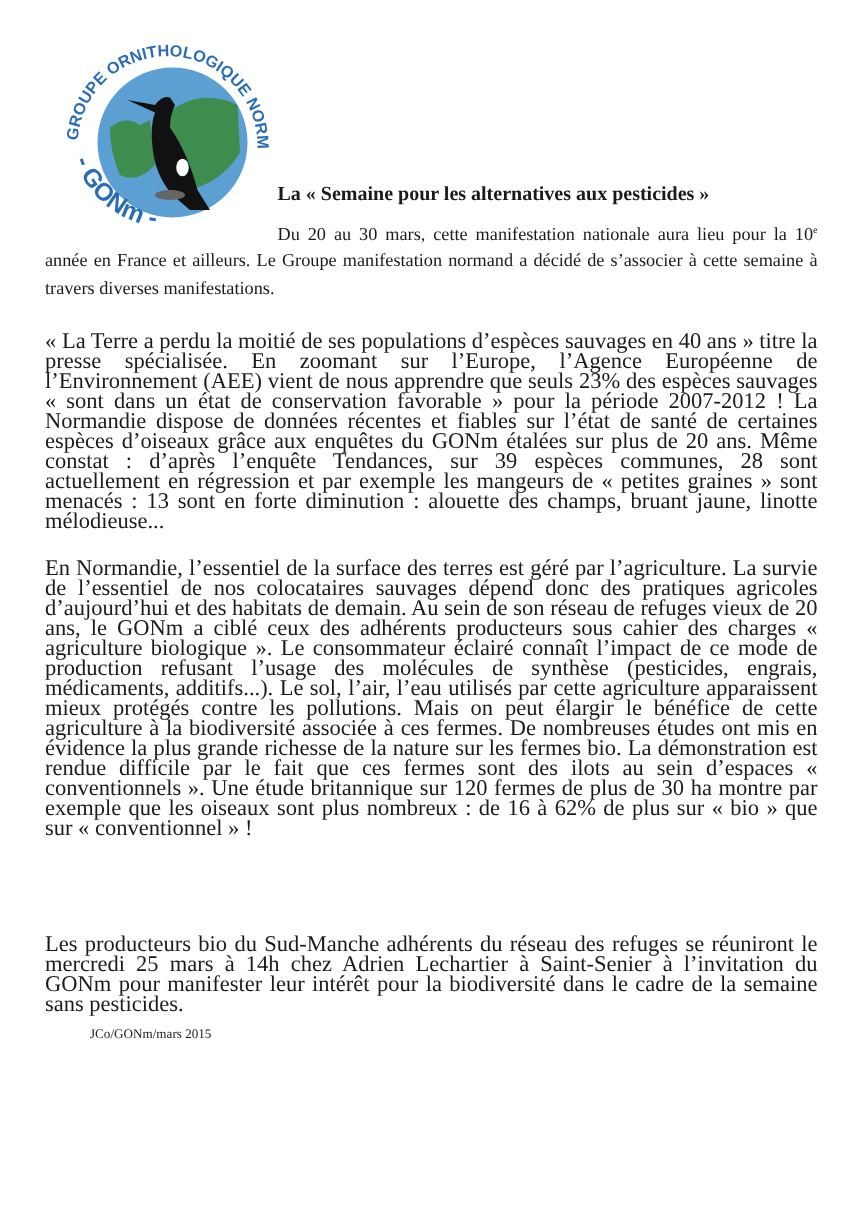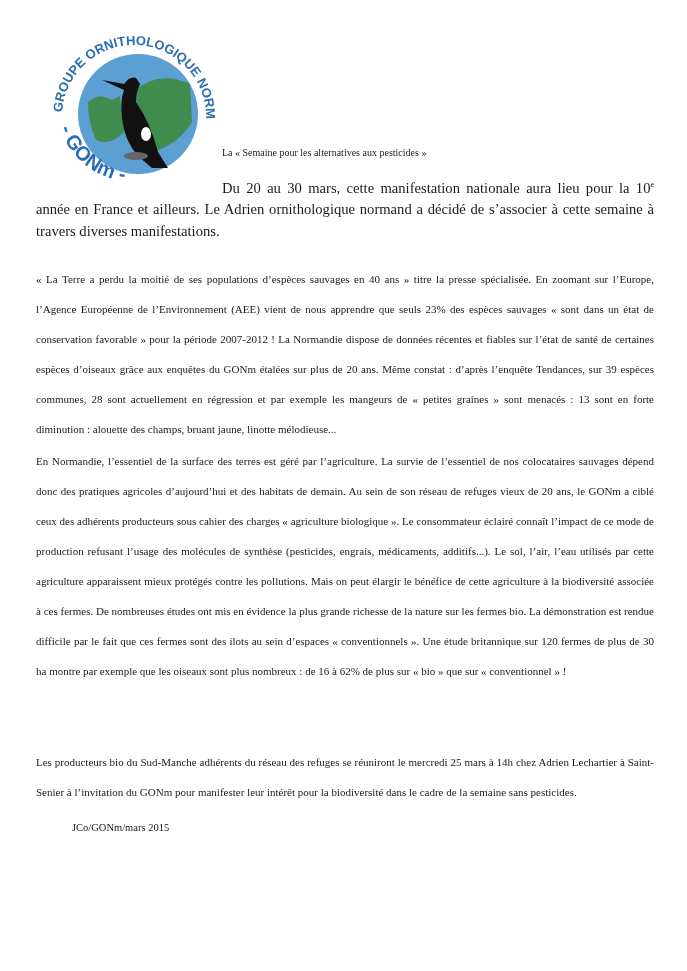--- a/index.html
+++ b/index.html
@@ -1,20 +1,20 @@
 <!DOCTYPE html>
 <html><head>
 <meta charset="utf-8">
 <style>
   html, body { margin:0; padding:0; background:#ffffff; }
   body { width:687px; height:971px; position:relative; overflow:hidden;
          font-family:"Liberation Serif", "DejaVu Serif", serif; color:#1a1a1a; }
   .logo { position:absolute; left:40px; top:22px; width:185px; height:160px; }
-  .title { position:absolute; left:222px; top:147px; font-size:10px; font-weight:normal; white-space:nowrap; }
-  .p { position:absolute; left:36px; width:618px; font-size:11px; line-height:30px; text-align:justify; margin:0; }
+  .title { position:absolute; left:222px; top:147px; font-size:16px; font-weight:bold; white-space:nowrap; }
+  .p { position:absolute; left:36px; width:618px; font-size:18px; line-height:16px; text-align:justify; margin:0; }
   .intro { position:absolute; left:36px; top:178px; width:618px; font-size:14.6px; line-height:21.3px; text-align:justify; margin:0; }
   .intro .indent { display:inline-block; width:186px; }
   sup { font-size:8px; vertical-align:super; line-height:0; }
   .sig { position:absolute; left:36px; top:822px; font-size:10.5px;margin-left:36px; }
 </style>
 </head>
 <body>
 
 <div class="logo">
   <svg width="185" height="160" viewBox="0 0 185 160">
@@ -32,19 +32,19 @@
       <textPath href="#arcTop" startOffset="2%">GROUPE ORNITHOLOGIQUE NORMAND</textPath>
     </text>
     <text font-family="Liberation Sans, sans-serif" font-weight="bold" font-size="20" fill="#2a6db5">
       <textPath href="#arcBot" startOffset="5%">- GONm -</textPath>
     </text>
   </svg>
 </div>
 
 <div class="title">La « Semaine pour les alternatives aux pesticides »</div>
 
-<p class="intro"><span class="indent"></span><span>Du 20 au 30 mars, cette manifestation nationale aura lieu pour la 10</span><sup>e</sup><span> année en France et ailleurs. Le Adrien ornithologique normand a décidé de s’associer à cette semaine à travers diverses manifestations.</span></p>
+<p class="intro"><span class="indent"></span><span>Du 20 au 30 mars, cette manifestation nationale aura lieu pour la 10</span><sup>e</sup><span> année en France et ailleurs. Le Groupe manifestation normand a décidé de s’associer à cette semaine à travers diverses manifestations.</span></p>
 
 <p class="p" style="top:264px">« La Terre a perdu la moitié de ses populations d’espèces sauvages en 40 ans » titre la presse spécialisée. En zoomant sur l’Europe, l’Agence Européenne de l’Environnement (AEE) vient de nous apprendre que seuls 23% des espèces sauvages « sont dans un état de conservation favorable » pour la période 2007-2012 ! La Normandie dispose de données récentes et fiables sur l’état de santé de certaines espèces d’oiseaux grâce aux enquêtes du GONm étalées sur plus de 20 ans. Même constat : d’après l’enquête Tendances, sur 39 espèces communes, 28 sont actuellement en régression et par exemple les mangeurs de « petites graines » sont menacés : 13 sont en forte diminution : alouette des champs, bruant jaune, linotte mélodieuse...</p>
 <p class="p" style="top:446px">En Normandie, l’essentiel de la surface des terres est géré par l’agriculture. La survie de l’essentiel de nos colocataires sauvages dépend donc des pratiques agricoles d’aujourd’hui et des habitats de demain. Au sein de son réseau de refuges vieux de 20 ans, le GONm a ciblé ceux des adhérents producteurs sous cahier des charges « agriculture biologique ». Le consommateur éclairé connaît l’impact de ce mode de production refusant l’usage des molécules de synthèse (pesticides, engrais, médicaments, additifs...). Le sol, l’air, l’eau utilisés par cette agriculture  apparaissent mieux protégés contre les pollutions. Mais on peut élargir le bénéfice de cette agriculture à la biodiversité associée à ces fermes.  De nombreuses études ont mis en évidence la plus grande richesse de la nature sur les fermes bio. La démonstration est rendue difficile par le fait que ces fermes sont des ilots au sein d’espaces « conventionnels ». Une étude britannique sur 120 fermes de plus de 30 ha montre par exemple que les oiseaux sont plus nombreux : de 16 à 62% de plus sur « bio » que sur « conventionnel » !</p>
 <p class="p" style="top:747px">Les producteurs bio du Sud-Manche adhérents du réseau des refuges se réuniront le mercredi 25 mars à 14h chez Adrien Lechartier à Saint-Senier à l’invitation du GONm pour manifester leur intérêt pour la biodiversité dans le cadre de la semaine sans pesticides.</p>
 
 <div class="sig">JCo/GONm/mars 2015</div>
 
 </body></html>

